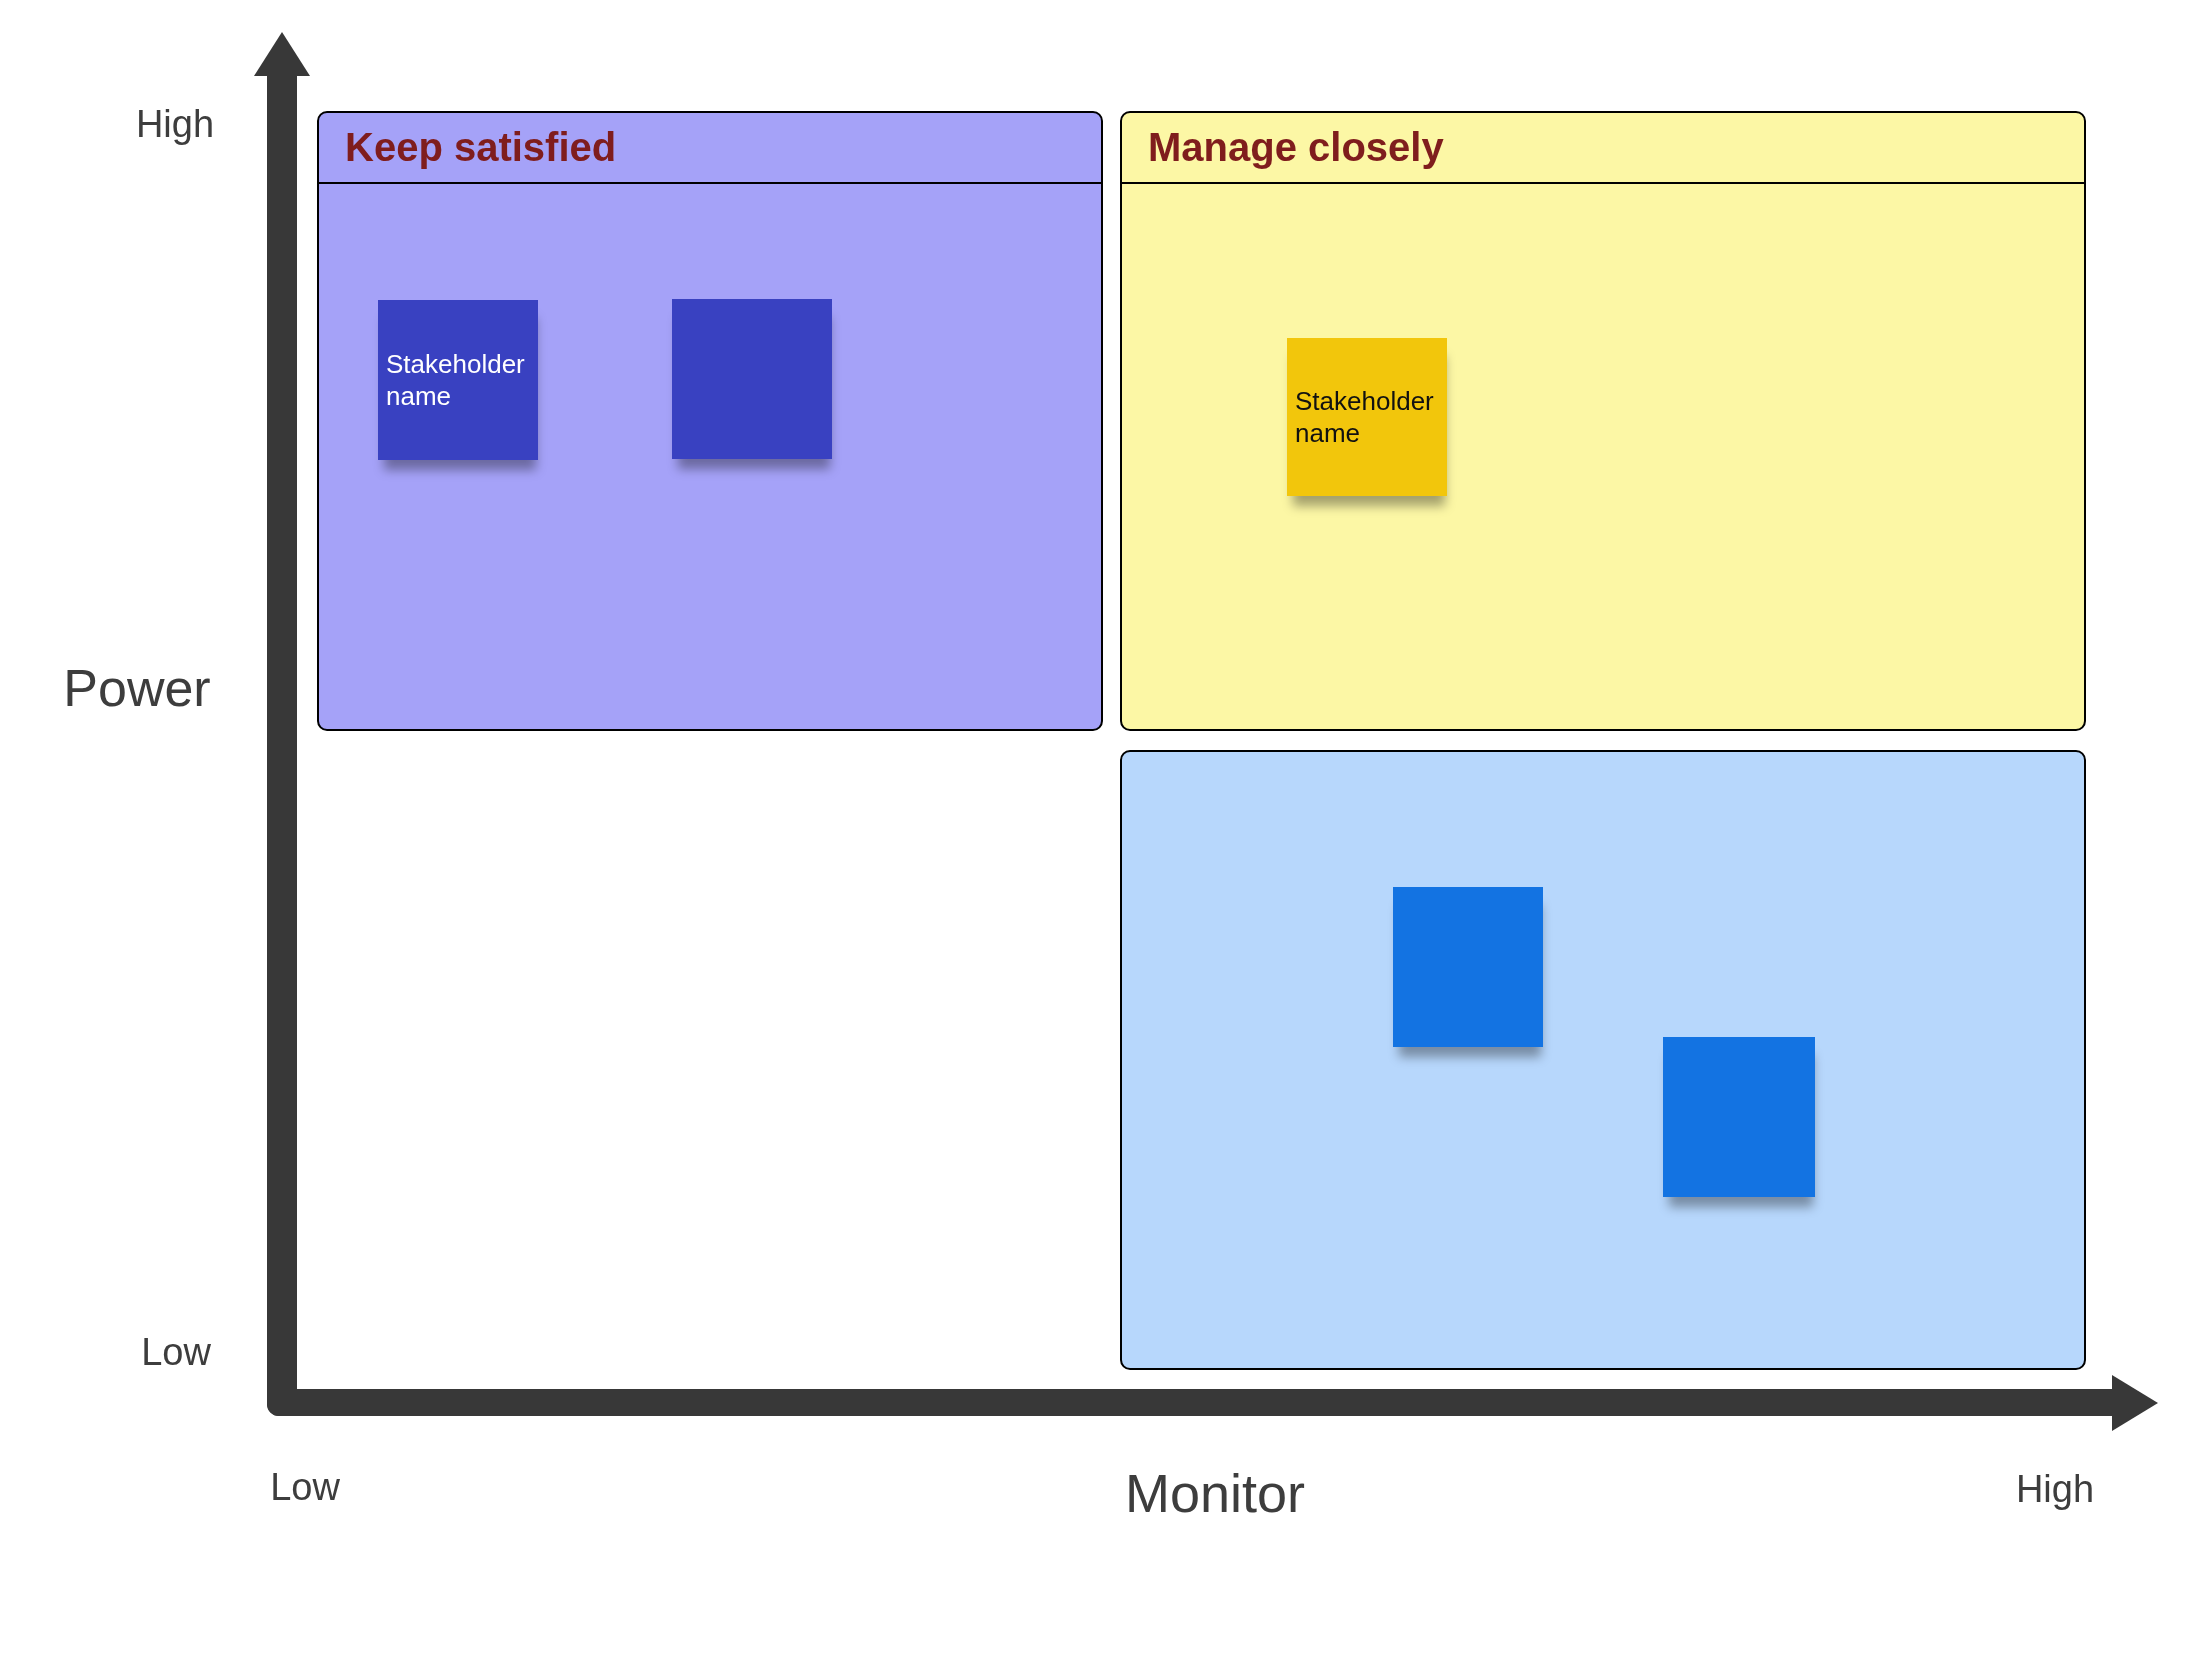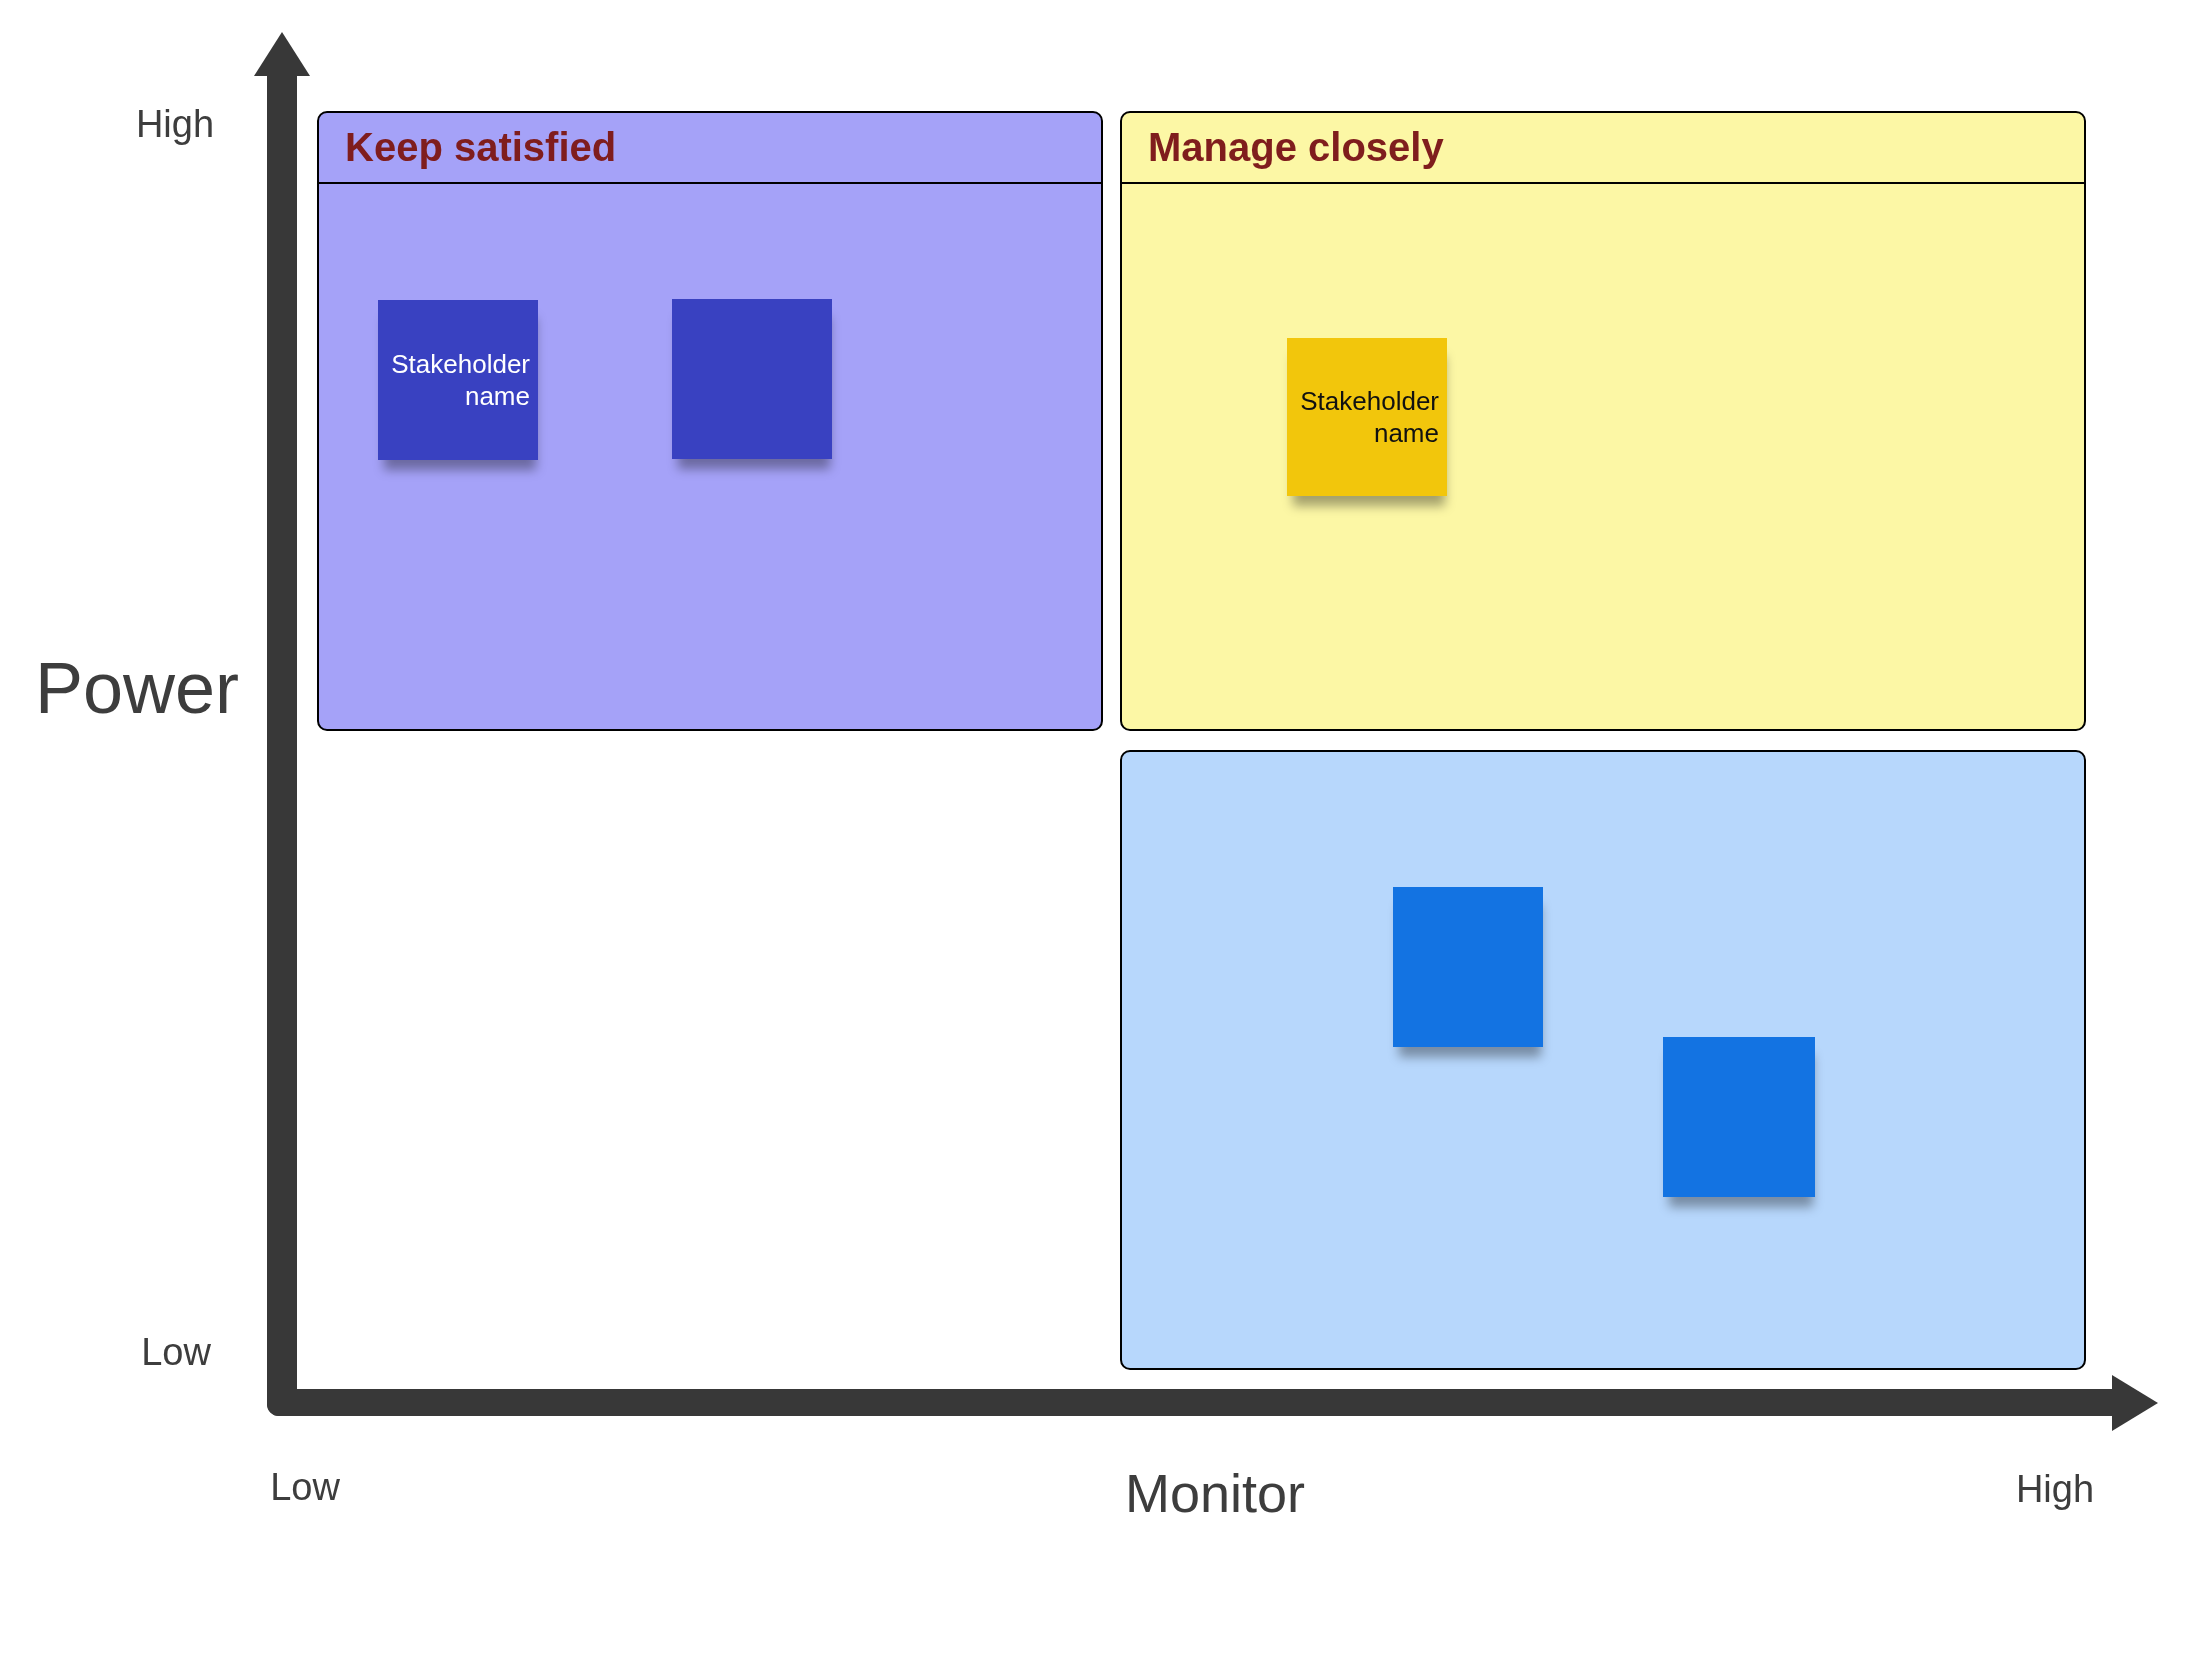--- a/index.html
+++ b/index.html
@@ -51,21 +51,21 @@
   
   .axis-label {
     position: absolute;
     transform: translate(-50%, -50%);
     color: var(--label-text);
     font-weight: 400;
     font-size: 38px;
     white-space: nowrap;
   }
   .lbl-high-y { left: 175px; top: 124px; }
-  .lbl-power  { left: 137px; top: 688px; font-size: 72px; }
+  .lbl-power  { left: 137px; top: 688px; font-size: 52px; }
   .lbl-low-y  { left: 176px; top: 1352px; }
   .lbl-low-x  { left: 305px; top: 1487px; }
   .lbl-interest { left: 1215px; top: 1493px; font-size: 54px; }
   .lbl-high-x { left: 2055px; top: 1489px; }
 
   
   .quadrant {
     position: absolute;
     box-sizing: border-box;
     border: 2px solid var(--border);
@@ -96,21 +96,21 @@
     height: calc(100% - 71px);
   }
 
   
   .note {
     position: absolute;
     box-sizing: border-box;
     display: flex;
     align-items: center;
     justify-content: center;
-    text-align: right;
+    text-align: left;
     font-size: 26px;
     line-height: 1.25;
     padding: 8px;
     box-shadow: 2px 14px 10px -4px rgba(0,0,0,0.35);
   }
   .q-ks .note  { background: var(--keep-satisfied-note); color: var(--note-text-light); }
   .q-mc .note  { background: var(--manage-closely-note); color: var(--note-text-dark); }
   .q-mon .note { background: var(--monitor-note); }
   .q-ki .note  { background: var(--keep-informed-note); }
 

